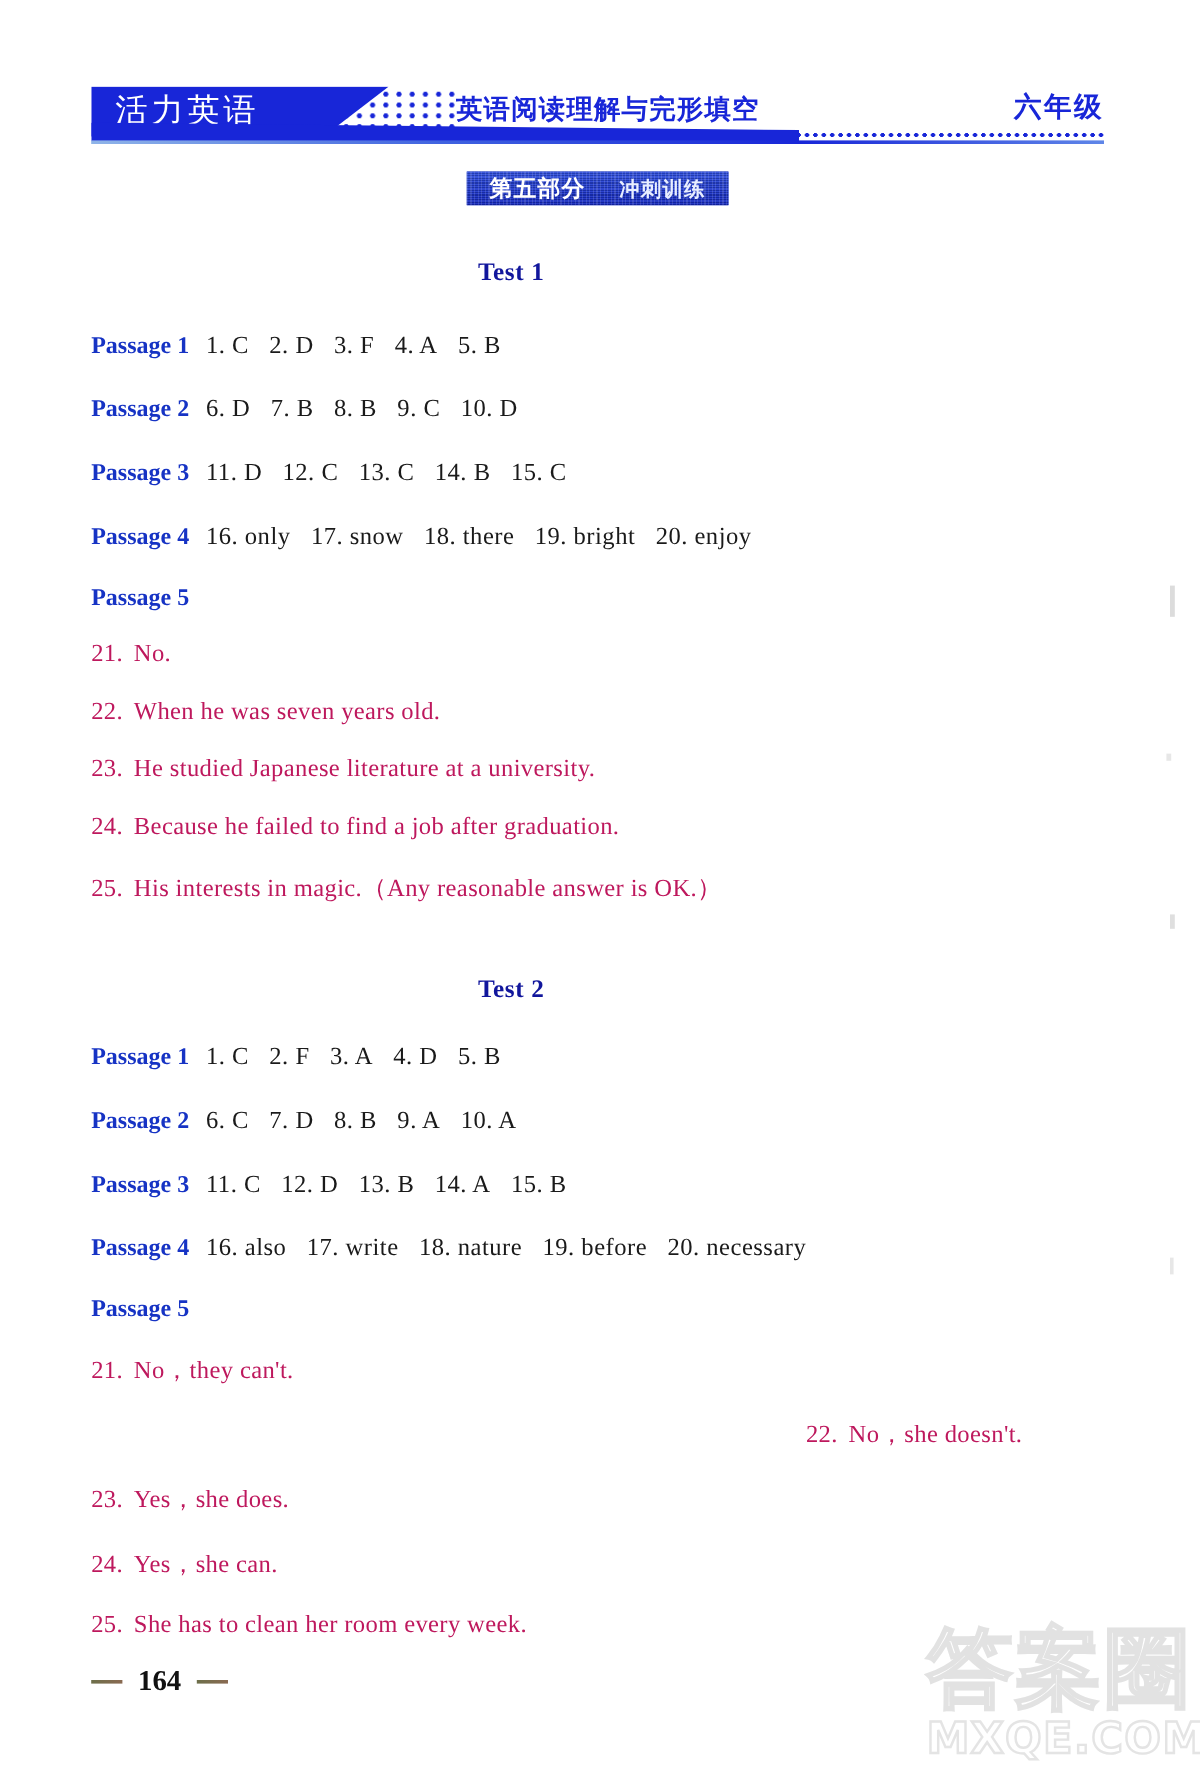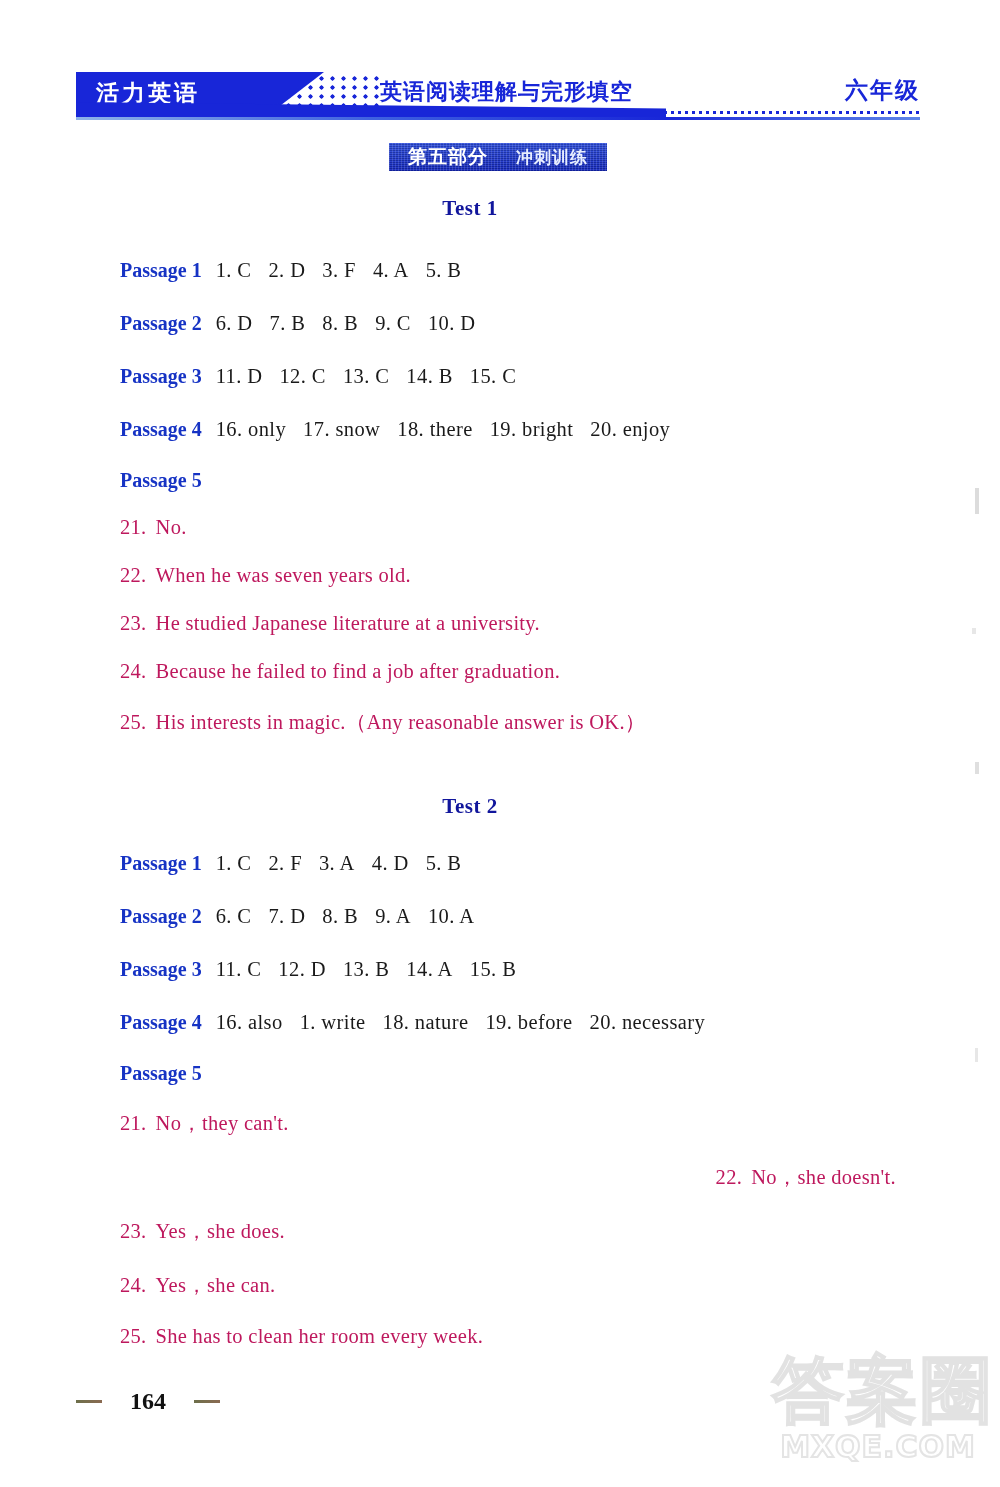--- a/index.html
+++ b/index.html
@@ -39,22 +39,22 @@
     background: #1826d8;
     clip-path: polygon(0 0, 100% 0, 78% 100%, 0% 100%);
   }
   .hdr-series {
     position: absolute;
     left: 20px; top: 6px;
     width: 180px;
     height: 30px;
     line-height: 30px;
     font-family: "DejaVu Sans", "Liberation Sans", sans-serif;
-    font-weight: bold;
-    font-size: 23px;
+    font-weight: normal;
+    font-size: 27px;
     letter-spacing: 3px;
     color: #ffffff;
     white-space: nowrap;
   }
   
   .hdr-dots {
     position: absolute;
     left: 196px; top: 2px;
     width: 108px;
     height: 34px;
@@ -141,23 +141,22 @@
   }
   .banner-sub {
     font-size: 17px;
     color: #e8eeff;
   }
 
   
   #content {
     position: absolute;
     left: 0;
-    top: 196px;
+    top: 214px;
     width: 852px;
-    padding-left: 44px;
   }
   .test-heading {
     text-align: center;
     font-family: "Liberation Serif", "DejaVu Serif", serif;
     font-weight: bold;
     font-size: 21px;
     color: #11169c;
     letter-spacing: 0.5px;
   }
   .test-block + .test-block {
@@ -206,21 +205,21 @@
   }
 
   
   #page-footer {
     position: absolute;
     left: 76px;
     bottom: 72px;
     width: 200px;
     display: flex;
     align-items: center;
-    gap: 28px;
+    gap: 13px;
   }
   .foot-dash {
     display: block;
     width: 26px;
     height: 3px;
     background: linear-gradient(to right, #6d6f4a, #8a6a52);
   }
   .page-number {
     font-family: "Liberation Serif", "DejaVu Serif", serif;
     font-weight: bold;
@@ -244,21 +243,21 @@
     font-size: 72px;
     letter-spacing: 2px;
     color: transparent;
     -webkit-text-stroke: 2px #e2e2e2;
     line-height: 1.05;
     white-space: nowrap;
   }
   .wm-en {
     font-family: "DejaVu Sans", "Liberation Sans", sans-serif;
     font-weight: bold;
-    font-size: 30px;
+    font-size: 36px;
     letter-spacing: 1px;
     color: transparent;
     -webkit-text-stroke: 2px #e4e4e4;
     white-space: nowrap;
   }
 
   
   .scan-artifact {
     position: absolute;
     background: #b9b9b9;
@@ -323,21 +322,21 @@
       <div class="passage-row" style="margin-top: 30px;">
         <span class="passage-label">Passage 2</span>
         <span class="answers-inline"><span class="ans">6. C</span><span class="ans">7. D</span><span class="ans">8. B</span><span class="ans">9. A</span><span class="ans">10. A</span></span>
       </div>
       <div class="passage-row" style="margin-top: 30px;">
         <span class="passage-label">Passage 3</span>
         <span class="answers-inline"><span class="ans">11. C</span><span class="ans">12. D</span><span class="ans">13. B</span><span class="ans">14. A</span><span class="ans">15. B</span></span>
       </div>
       <div class="passage-row" style="margin-top: 30px;">
         <span class="passage-label">Passage 4</span>
-        <span class="answers-inline"><span class="ans">16. also</span><span class="ans">1. write</span><span class="ans">18. nature</span><span class="ans">19. before</span><span class="ans">20. necessary</span></span>
+        <span class="answers-inline"><span class="ans">16. also</span><span class="ans">17. write</span><span class="ans">18. nature</span><span class="ans">19. before</span><span class="ans">20. necessary</span></span>
       </div>
       <div class="passage-stacked" style="margin-top: 28px;">
         <span class="passage-label">Passage 5</span>
         <div class="qa-line" style="margin-top: 24px;"><span class="qnum">21.</span><span>No，they can't.</span></div>
         <div class="qa-line" style="margin-top: 26px; text-align: right;"><span class="qnum">22.</span><span>No，she doesn't.</span></div>
         <div class="qa-line" style="margin-top: 26px;"><span class="qnum">23.</span><span>Yes，she does.</span></div>
         <div class="qa-line" style="margin-top: 26px;"><span class="qnum">24.</span><span>Yes，she can.</span></div>
         <div class="qa-line" style="margin-top: 26px;"><span class="qnum">25.</span><span>She has to clean her room every week.</span></div>
       </div>
     </div>

